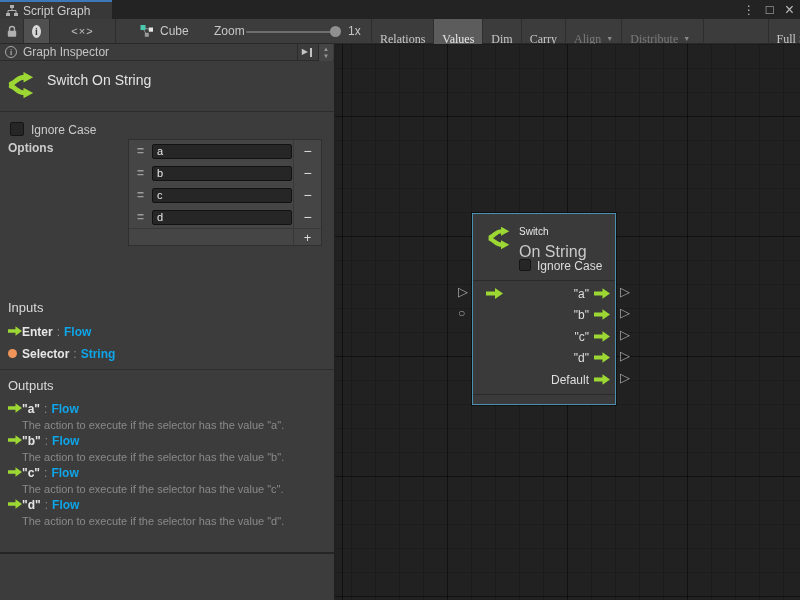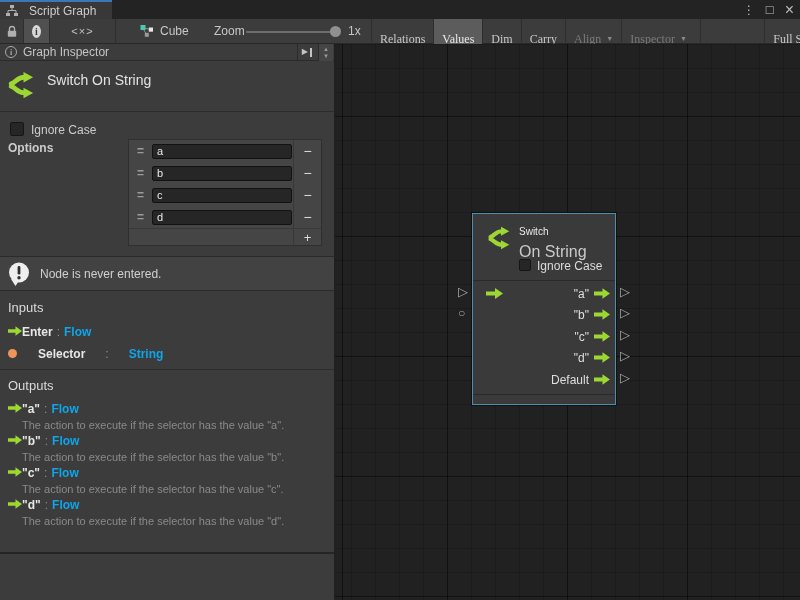--- a/index.html
+++ b/index.html
@@ -6,21 +6,21 @@
   html,body { background:#191919; }
   .app {
     position:relative; width:800px; height:600px; overflow:hidden;
     background:#232323; font-family:"Liberation Sans", sans-serif;
     font-size:12px; color:#c8c8c8; -webkit-font-smoothing:antialiased;
   }
   
   .tabbar { position:absolute; left:0; top:0; right:0; height:19px; background:#232323; }
   .tab {
     position:absolute; left:0; top:0; width:112px; height:19px; background:#383838;
-    border-top:2px solid #3e77b9; display:flex; align-items:center; gap:11px;
+    border-top:2px solid #3e77b9; display:flex; align-items:center; gap:5px;
     padding-left:6px; color:#cccccc;
   }
   .win-controls { position:absolute; right:6px; top:0; height:19px; display:flex; align-items:center; gap:11px; color:#bdbdbd; }
   .win-controls span { cursor:default; line-height:1; }
   
   .toolbar { position:absolute; left:0; top:19px; right:0; height:25px; background:#3c3c3c; border-bottom:1px solid #282828; }
   .tbtn {
     position:absolute; top:0; height:24px; display:flex; align-items:center; justify-content:center;
     color:#c8c8c8; border-left:1px solid #2e2e2e; padding:0 8px; white-space:nowrap;
   }
@@ -177,21 +177,21 @@
           <span>Dim</span>
         </div>
       <div class="tbtn">
           <span>Carry</span>
         </div>
       <div class="tbtn disabled">
         <span>Align</span>
         <span class="caret">▼</span>
       </div>
       <div class="tbtn disabled">
-        <span>Inspector</span>
+        <span>Distribute</span>
         <span class="caret">▼</span>
       </div>
       <div class="tbtn gap-left">
           <span>Overview</span>
         </div>
       <div class="tbtn">
           <span>Full Screen</span>
         </div>
     </div>
   </div>
@@ -248,45 +248,34 @@
           <span class="opt-handle">=</span>
           <input class="opt-input" value="d" style="">
           <span class="opt-minus">−</span>
         </div>
         <div class="opt-plus-strip">
           <span class="opt-plus">+</span>
         </div>
       </div>
     </div>
 
-    <div class="insp-warning">
-      <span style="display:flex;">
-        <svg width="26" height="26" viewBox="0 0 26 26">
-            <circle cx="13" cy="11.5" r="10" fill="#efefef"></circle>
-            <polygon points="5,18 9.5,25 13.5,19" fill="#efefef"></polygon>
-            <rect x="11.6" y="5" width="2.8" height="8.6" rx="1.4" fill="#303030"></rect>
-            <circle cx="13" cy="16.8" r="1.7" fill="#303030"></circle>
-          </svg>
-      </span>
-      <span class="warn-text">Node is never entered.</span>
-    </div>
 
     <div class="insp-inputs">
       <span class="sec-heading" style="top:9px;">Inputs</span>
       <div class="port-row" style="top:34px;">
         <span class="picon">
           <svg width="15" height="10" viewBox="0 0 15 10">
               <path d="M0 3 h8 V0 l7 5 -7 5 V7 H0 z" fill="#9cd733"></path>
             </svg>
         </span>
         <span class="pname">Enter</span>
         <span class="psep">:</span>
         <span class="ptype">Flow</span>
       </div>
-      <div class="port-row" style="top:56px;gap:16px;">
+      <div class="port-row" style="top:56px;">
         <span class="picon">
             <span class="dot"></span>
           </span>
         <span class="pname">Selector</span>
         <span class="psep">:</span>
         <span class="ptype">String</span>
       </div>
     </div>
 
     <div class="insp-outputs">

